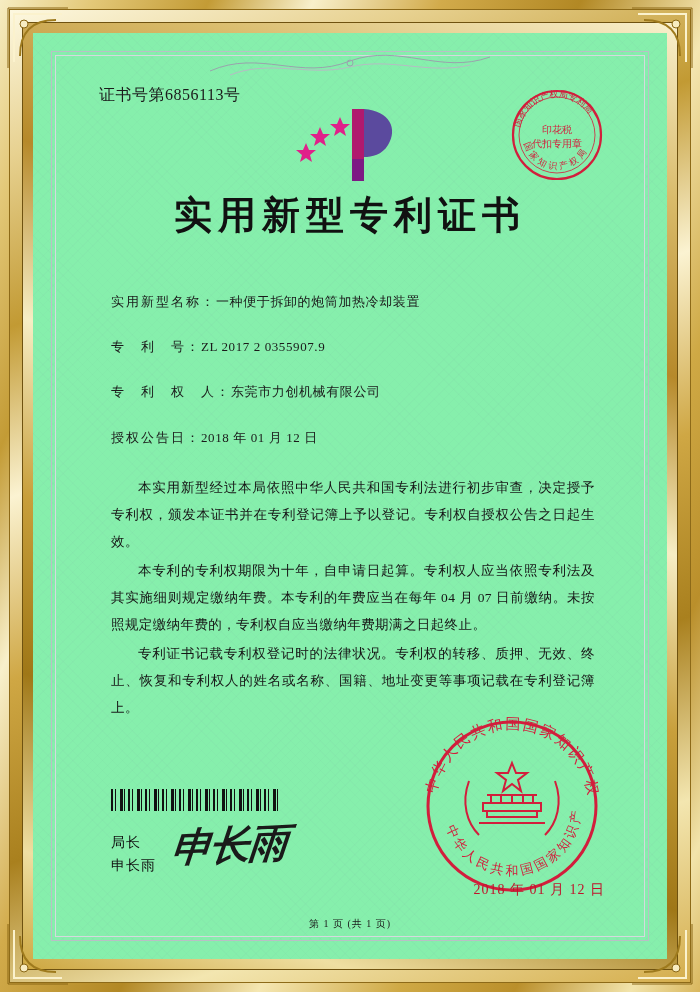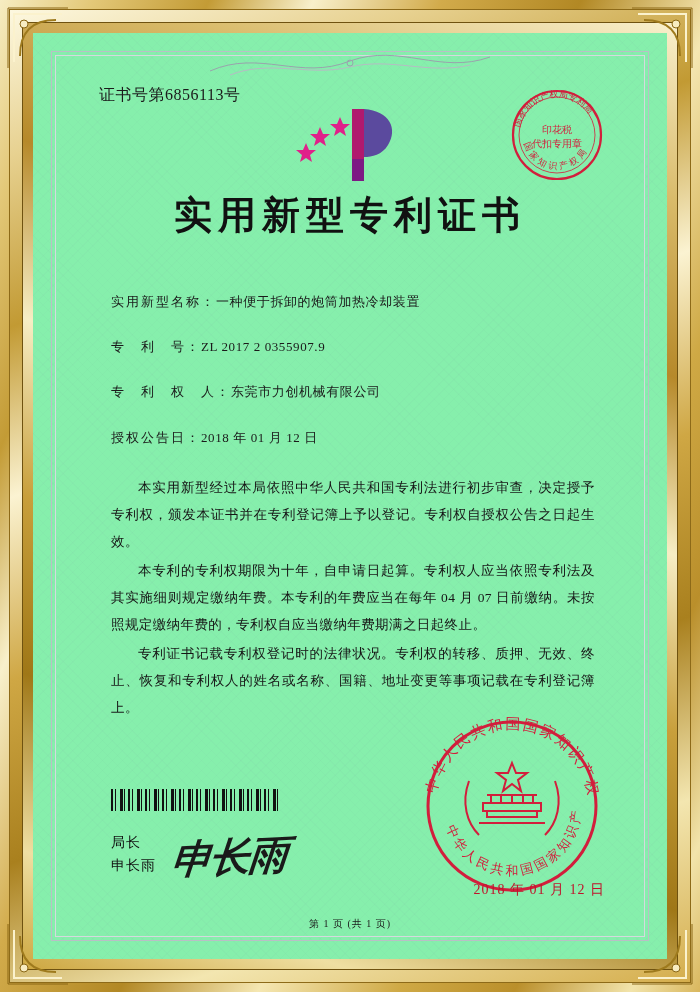--- a/index.html
+++ b/index.html
@@ -187,21 +187,21 @@
         #111 0 2px, transparent 2px 4px, #111 4px 5px, transparent 5px 9px,
         #111 9px 12px, transparent 12px 13px, #111 13px 14px, transparent 14px 17px);
   }
 
   
   .sign-area {
     position: absolute;
     left: 78px;
     bottom: 82px;
     display: flex;
-    align-items: flex-end;
+    align-items: flex-start;
   }
   .sign-labels {
     font-size: 14px;
     line-height: 1.65;
     color: #111;
     letter-spacing: 1px;
     padding-top: 6px;
   }
   .handwriting {
     margin-left: 16px;

